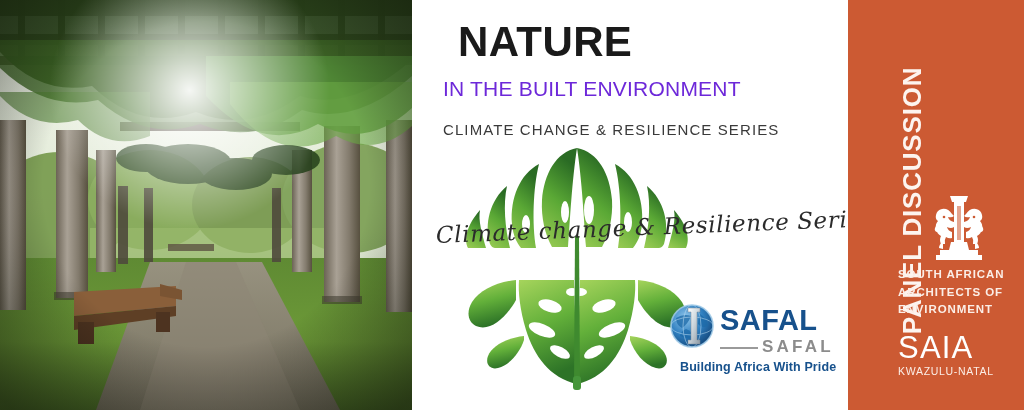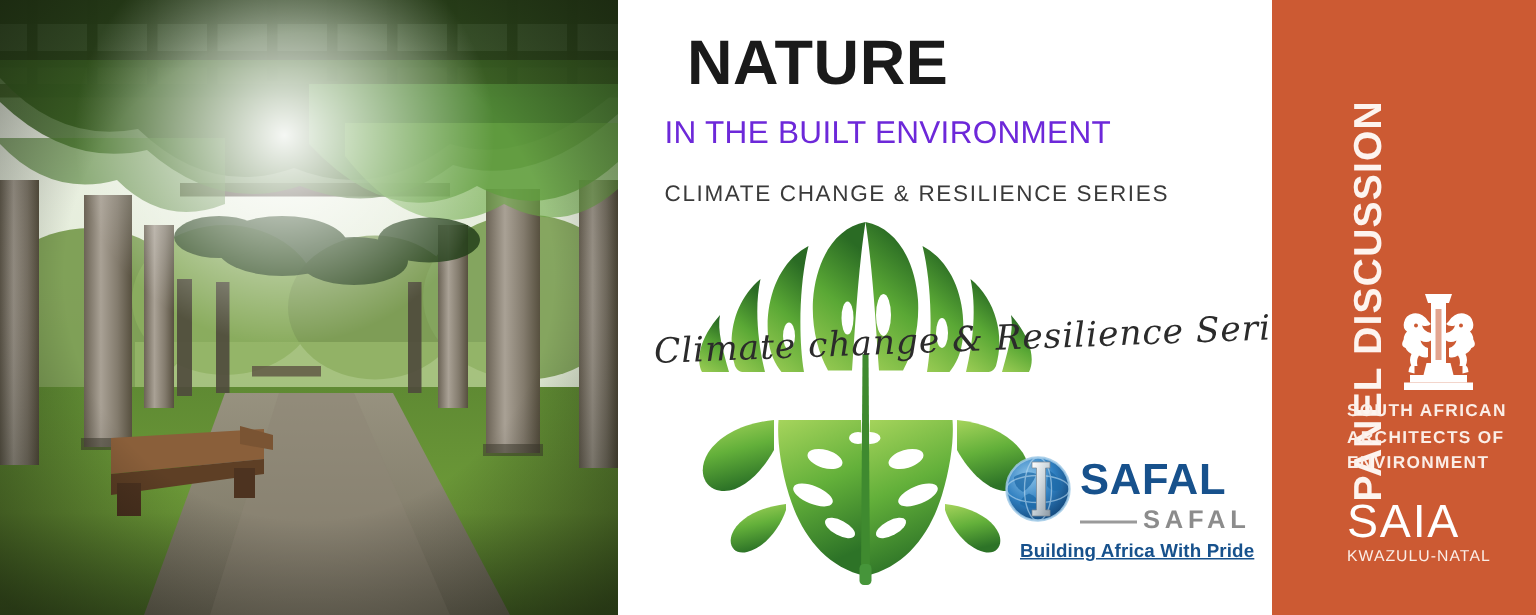--- a/index.html
+++ b/index.html
@@ -53,21 +53,21 @@
     letter-spacing:0.5px;line-height:36px;
   }
   .safal-steel-row{position:absolute;left:68px;top:42px;width:124px;height:18px;}
   .safal-rule{position:absolute;left:0;top:9px;width:38px;height:2px;background:#9a9a9a;}
   .safal-steel{
     position:absolute;left:42px;top:0;
     font-size:17px;font-weight:bold;color:#8c8c8c;letter-spacing:3.2px;line-height:18px;
   }
   .safal-tag{
     position:absolute;left:28px;top:64px;
-    font-size:12.5px;font-weight:bold;color:#17518c;letter-spacing:0.1px;text-decoration:underline;
+    font-size:12.5px;font-weight:bold;color:#17518c;letter-spacing:0.1px;
   }
 
   
   .orange{position:absolute;left:848px;top:0;width:176px;height:410px;background:#cc5a33;}
   .panel-disc{
     position:absolute;left:-96px;top:185px;width:320px;
     transform:rotate(-90deg);
     text-align:center;
     font-size:26px;font-weight:bold;color:#fdf4ef;
     letter-spacing:0.8px;white-space:nowrap;

